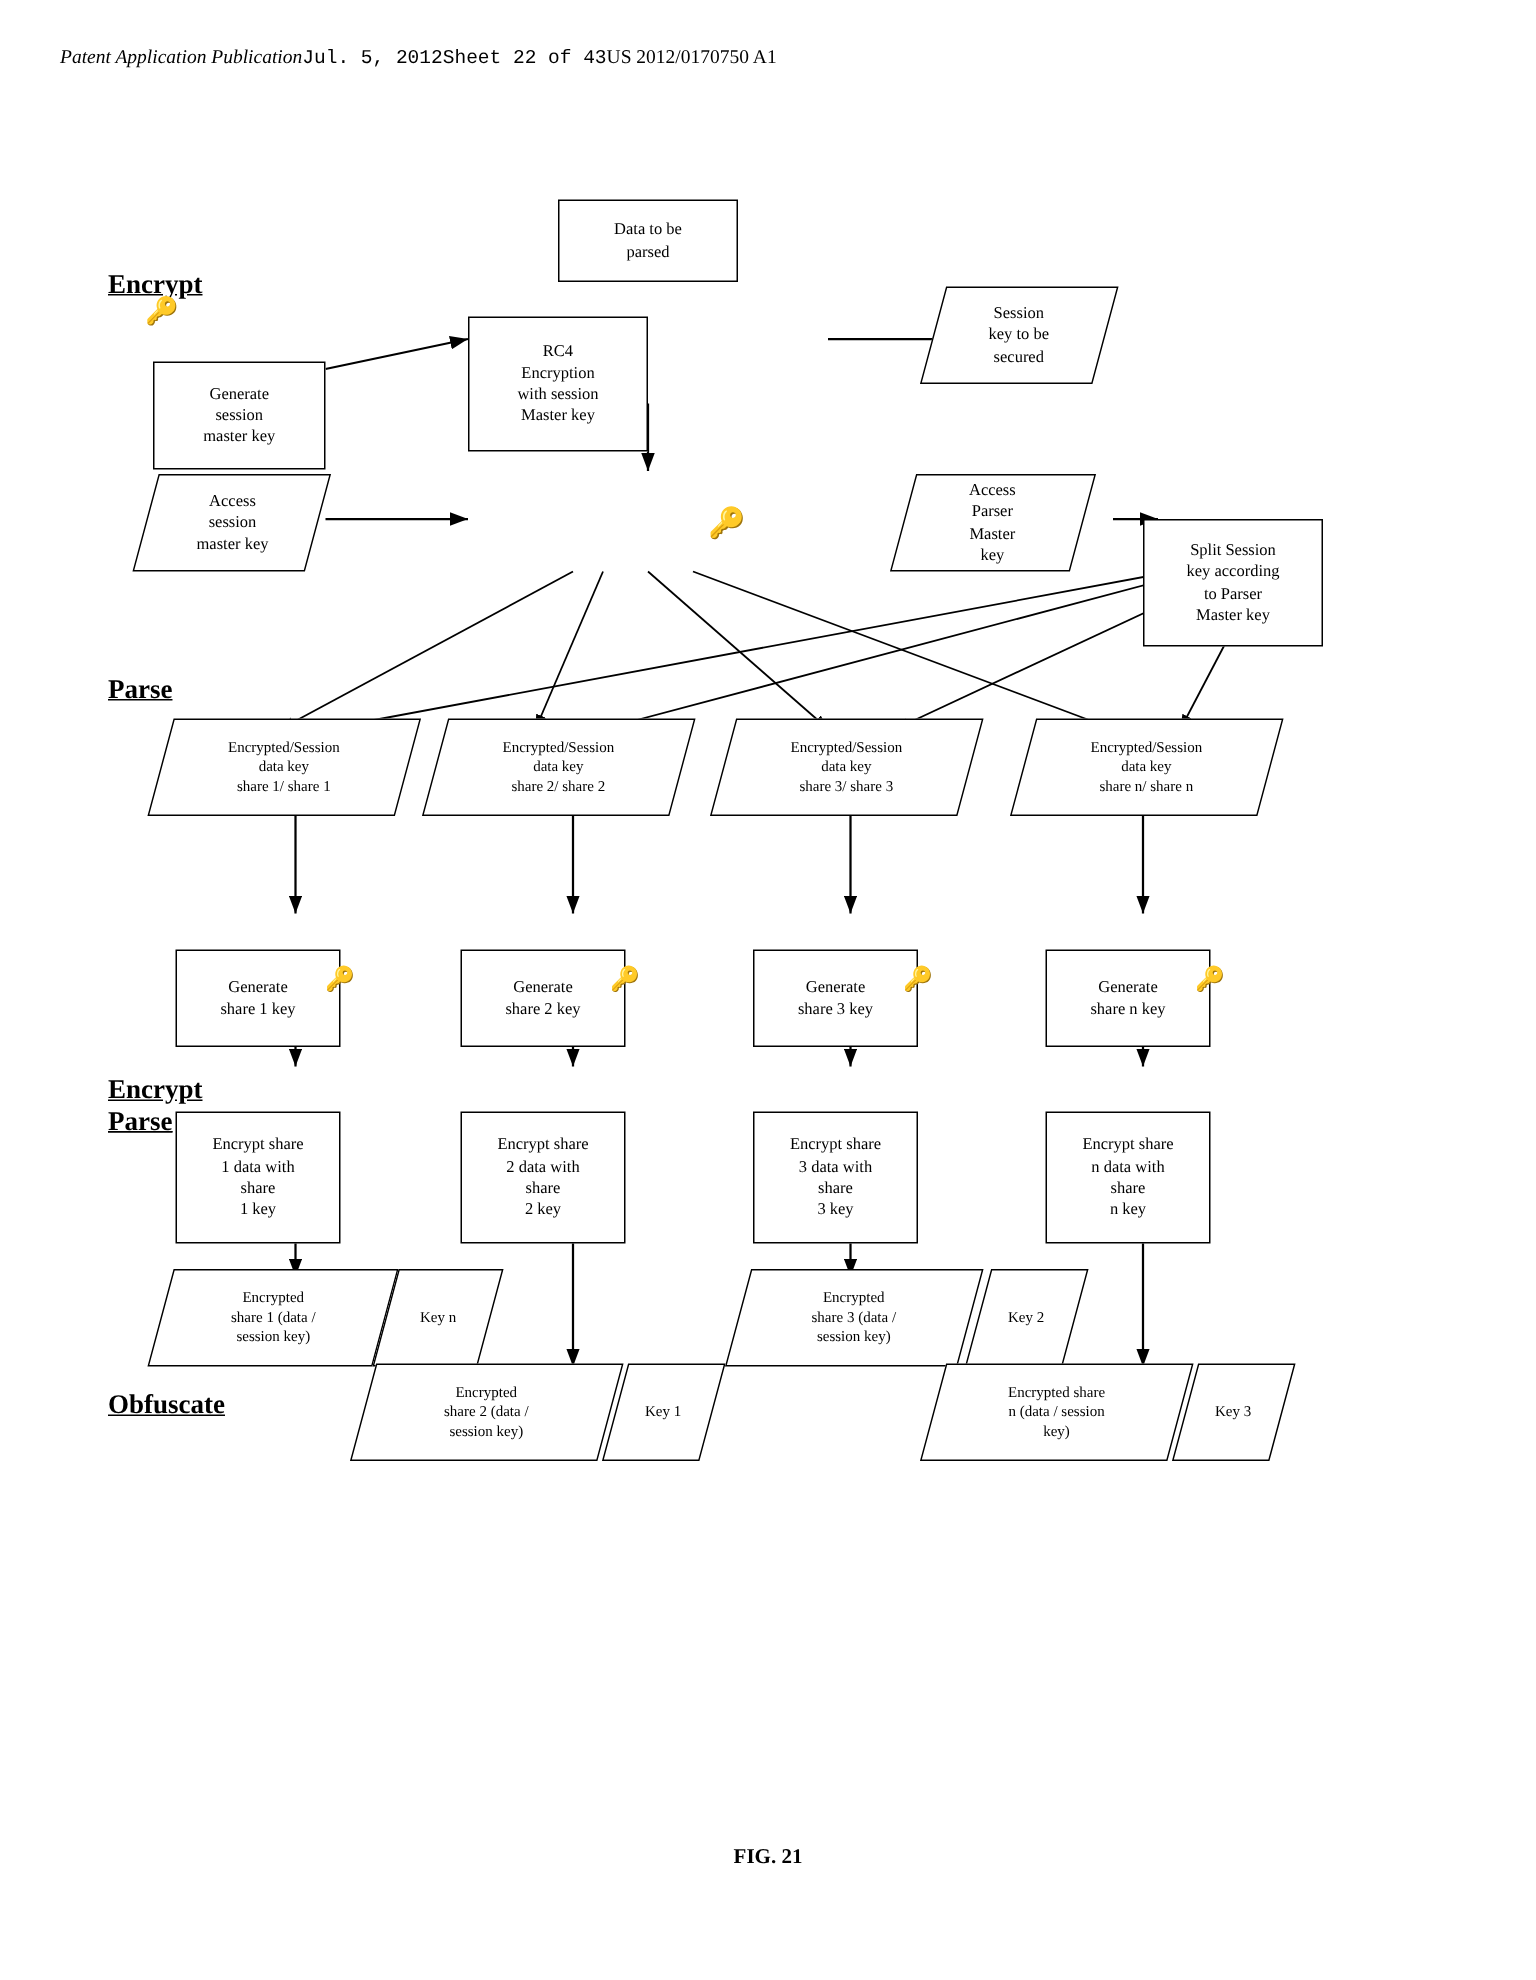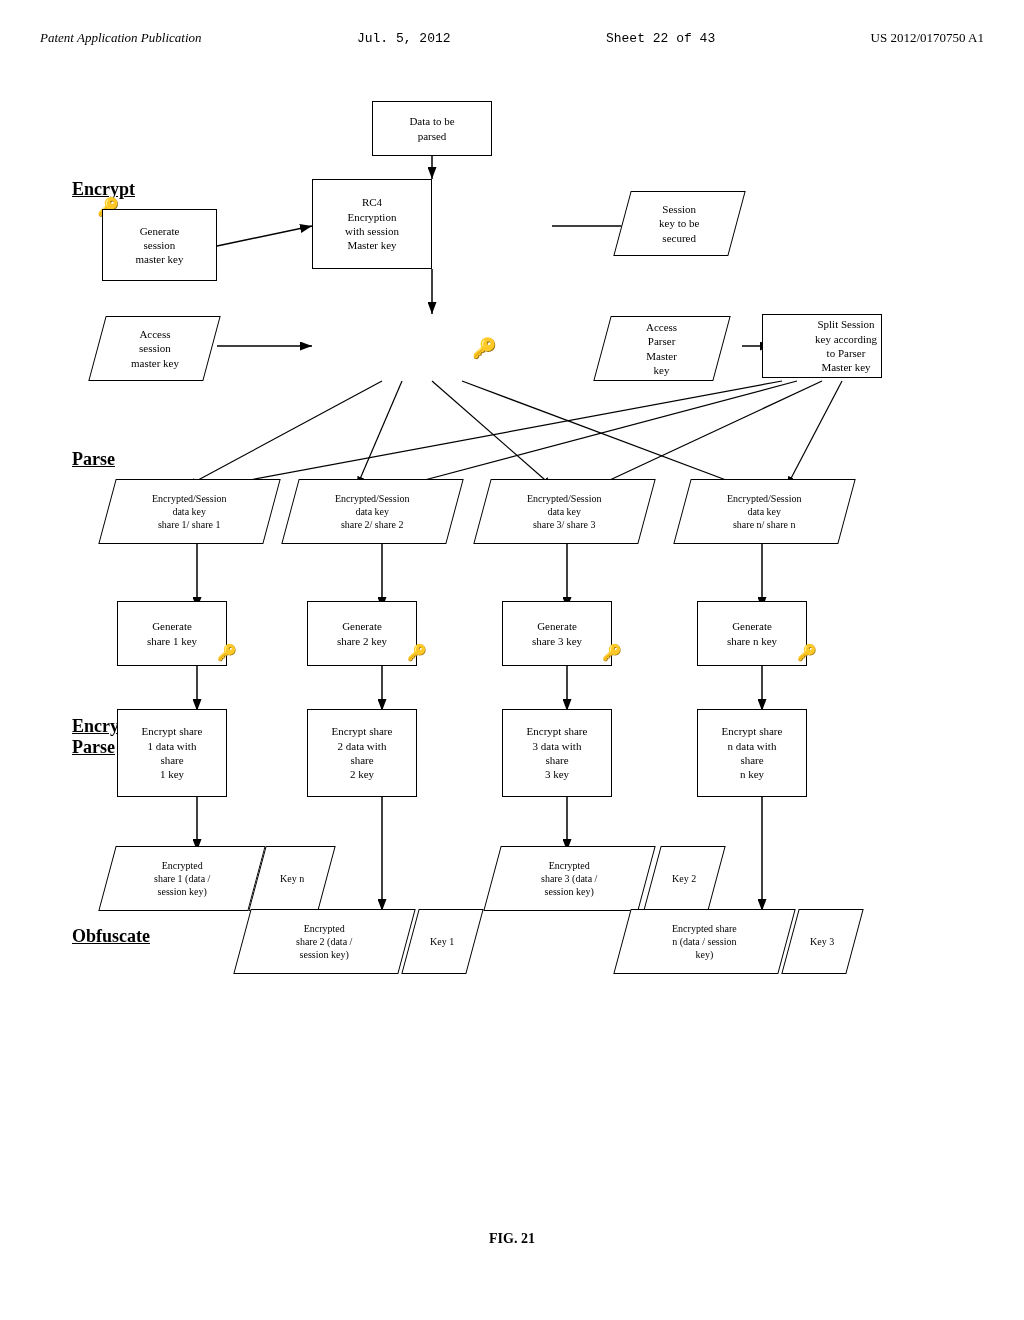--- a/index.html
+++ b/index.html
@@ -13,21 +13,21 @@
     }
     .page {
       width: 1024px;
       min-height: 1320px;
       background: #fff;
       position: relative;
       padding: 20px 40px;
     }
     .header {
       display: flex;
-      justify-content: space-between;
+      justify-content: flex-start;
       align-items: center;
       padding: 10px 0 5px 0;
       border-bottom: none;
       font-size: 13px;
     }
     .header-left { font-style: italic; font-size: 13px; }
     .header-center { font-size: 13px; font-family: Liberation Mono, monospace; }
     .header-right { font-size: 13px; }
     .diagram-container {
       position: relative;
@@ -39,20 +39,21 @@
       position: absolute;
       border: 1.5px solid #000;
       background: #fff;
       text-align: center;
       font-size: 11px;
       line-height: 1.3;
       display: flex;
       align-items: center;
       justify-content: center;
       padding: 4px;
+      margin-top: 32px;
     }
     .parallelogram {
       position: absolute;
       background: #fff;
       text-align: center;
       font-size: 11px;
       line-height: 1.3;
       display: flex;
       align-items: center;
       justify-content: center;
@@ -178,21 +179,21 @@
       <span class="parallelogram-text">Access<br>session<br>master key</span>
     </div>
 
 
     <div class="key-icon" style="left:430px; top:265px; font-size:20px;">🔑</div>
 
     <div class="parallelogram" style="left:560px; top:245px; width:120px; height:65px;">
       <span class="parallelogram-text">Access<br>Parser<br>Master<br>key</span>
     </div>
 
-    <div class="box" style="left:720px; top:243px; width:120px; height:64px;justify-content:flex-end;">
+    <div class="box" style="left:720px; top:243px; width:120px; height:85px;">
       <span>Split Session<br>key according<br>to Parser<br>Master key</span>
     </div>
 
     <div class="label" style="left:30px; top:378px;">
       <span>Parse</span>
     </div>
 
     <div class="parallelogram" style="left:65px; top:408px; width:165px; height:65px;">
       <span class="parallelogram-text" style="font-size:10px;">Encrypted/Session<br>data     key<br>share 1/ share 1</span>
     </div>

